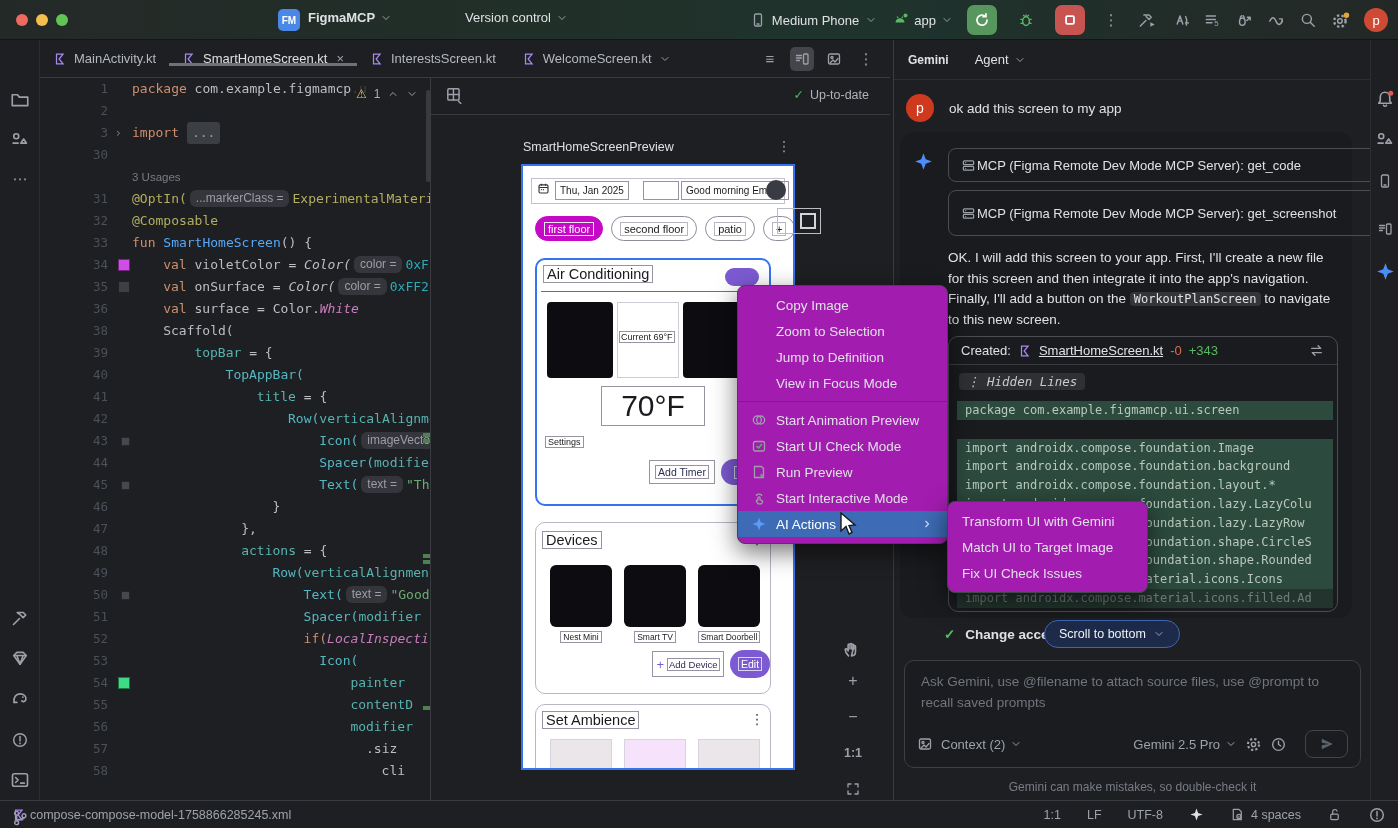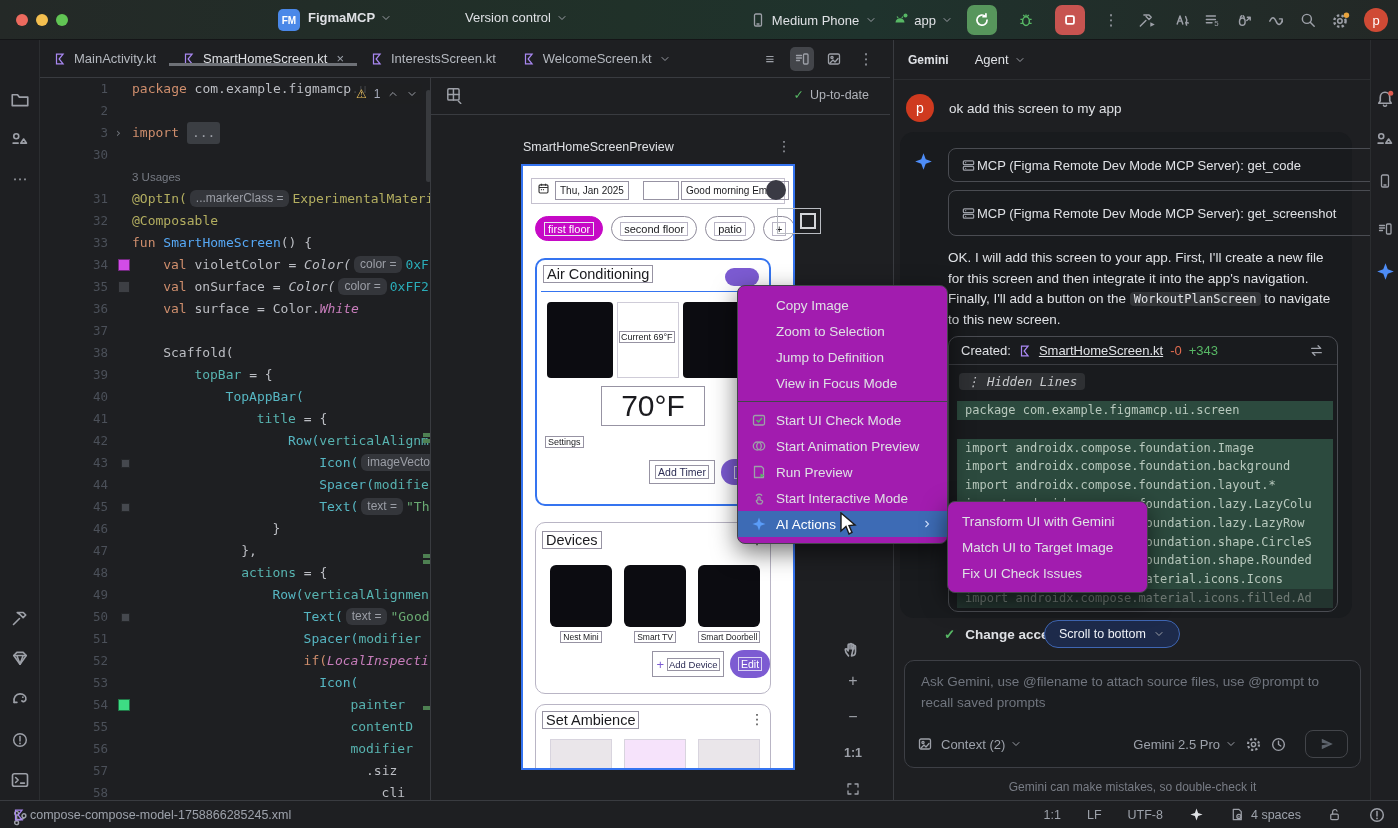--- a/index.html
+++ b/index.html
@@ -387,21 +387,20 @@
       <div class="cl"><div class="gut">2</div><div class="codetxt" style="padding-left: 18px;"></div></div>
       <div class="cl"><div class="gut">3<span class="fold-ar">›</span></div><div class="codetxt" style="padding-left: 18px;"><span class="kw">import</span><span class="fold">...</span></div></div>
       <div class="cl"><div class="gut">30</div><div class="codetxt" style="padding-left: 18px;"></div></div>
       <div class="cl"><div class="gut"></div><div class="codetxt" style="padding-left: 18px;"><span class="hint">3 Usages</span></div></div>
       <div class="cl"><div class="gut">31</div><div class="codetxt" style="padding-left: 18px;"><span class="ann">@OptIn(</span><span class="inlay">...markerClass =</span><span class="ann">ExperimentalMateria</span></div></div>
       <div class="cl"><div class="gut">32</div><div class="codetxt" style="padding-left: 18px;"><span class="ann">@Composable</span></div></div>
       <div class="cl"><div class="gut">33</div><div class="codetxt" style="padding-left: 18px;"><span class="kw">fun </span><span class="fn">SmartHomeScreen</span><span class="pl">() {</span></div></div>
       <div class="cl"><div class="gut">34<span class="sw" style="background: rgb(210, 76, 232);"></span></div><div class="codetxt" style="padding-left: 49.2px;"><span class="kw">val </span><span class="pl">violetColor = </span><span class="itl">Color(</span><span class="inlay">color =</span><span class="num">0xFEB</span></div></div>
       <div class="cl"><div class="gut">35<span class="sw" style="background: rgb(61, 63, 68);"></span></div><div class="codetxt" style="padding-left: 49.2px;"><span class="kw">val </span><span class="pl">onSurface = </span><span class="itl">Color(</span><span class="inlay">color =</span><span class="num">0xFF2E2</span></div></div>
       <div class="cl"><div class="gut">36</div><div class="codetxt" style="padding-left: 49.2px;"><span class="kw">val </span><span class="pl">surface = Color.</span><span class="pu">White</span></div></div>
-      <div class="cl"><div class="gut">37</div><div class="codetxt" style="padding-left: 18px;"></div></div>
       <div class="cl"><div class="gut">38</div><div class="codetxt" style="padding-left: 49.2px;"><span class="pl">Scaffold(</span></div></div>
       <div class="cl"><div class="gut">39</div><div class="codetxt" style="padding-left: 80.4px;"><span class="pr">topBar</span><span class="pl"> = {</span></div></div>
       <div class="cl"><div class="gut">40</div><div class="codetxt" style="padding-left: 111.6px;"><span class="call">TopAppBar(</span></div></div>
       <div class="cl"><div class="gut">41</div><div class="codetxt" style="padding-left: 142.8px;"><span class="pr">title</span><span class="pl"> = {</span></div></div>
       <div class="cl"><div class="gut">42</div><div class="codetxt" style="padding-left: 174px;"><span class="call">Row(</span><span class="pr">verticalAlignmen</span></div></div>
       <div class="cl"><div class="gut">43<span class="sw small" style="background: rgb(69, 72, 78);"></span></div><div class="codetxt" style="padding-left: 205.2px;"><span class="call">Icon(</span><span class="inlay">imageVector</span></div></div>
       <div class="cl"><div class="gut">44</div><div class="codetxt" style="padding-left: 205.2px;"><span class="call">Spacer(</span><span class="pr">modifier</span></div></div>
       <div class="cl"><div class="gut">45<span class="sw small" style="background: rgb(69, 72, 78);"></span></div><div class="codetxt" style="padding-left: 205.2px;"><span class="call">Text(</span><span class="inlay">text =</span><span class="str">"Thu,</span></div></div>
       <div class="cl"><div class="gut">46</div><div class="codetxt" style="padding-left: 158.4px;"><span class="pl">}</span></div></div>
       <div class="cl"><div class="gut">47</div><div class="codetxt" style="padding-left: 127.2px;"><span class="pl">},</span></div></div>
@@ -796,34 +795,34 @@
         <span>Jump to Definition</span>
       </div>
       <div class="mi">
         <span class="sp"></span>
         <span>View in Focus Mode</span>
       </div>
       <div class="mdiv"></div>
       <div class="mi">
         <span class="sp">
           <svg width="16" height="16" viewBox="0 0 16 16">
-            <rect x="2.5" y="3.5" width="11" height="9.5" rx="1.5" stroke="#9da0a8" stroke-width="1.3" fill="none" stroke-linecap="round" stroke-linejoin="round"></rect>
-            <path d="M5.5 8l2 2 3.5-4" stroke="#57b865" stroke-width="1.5" fill="none"></path>
-          </svg>
-        </span>
-        <span>Start UI Check Mode</span>
+            <circle cx="6.3" cy="8" r="4" stroke="#9da0a8" stroke-width="1.3" fill="none" stroke-linecap="round" stroke-linejoin="round"></circle>
+            <circle cx="9.7" cy="8" r="4" stroke="#9da0a8" stroke-width="1.3" fill="none" stroke-linecap="round" stroke-linejoin="round"></circle>
+          </svg>
+        </span>
+        <span>Start Animation Preview</span>
       </div>
       <div class="mi">
         <span class="sp">
           <svg width="16" height="16" viewBox="0 0 16 16">
-            <circle cx="6.3" cy="8" r="4" stroke="#9da0a8" stroke-width="1.3" fill="none" stroke-linecap="round" stroke-linejoin="round"></circle>
-            <circle cx="9.7" cy="8" r="4" stroke="#9da0a8" stroke-width="1.3" fill="none" stroke-linecap="round" stroke-linejoin="round"></circle>
-          </svg>
-        </span>
-        <span>Start Animation Preview</span>
+            <rect x="2.5" y="3.5" width="11" height="9.5" rx="1.5" stroke="#9da0a8" stroke-width="1.3" fill="none" stroke-linecap="round" stroke-linejoin="round"></rect>
+            <path d="M5.5 8l2 2 3.5-4" stroke="#57b865" stroke-width="1.5" fill="none"></path>
+          </svg>
+        </span>
+        <span>Start UI Check Mode</span>
       </div>
       <div class="mi">
         <span class="sp">
           <svg width="16" height="16" viewBox="0 0 16 16">
             <path d="M3.5 2.5h7l2 2v9h-9z" stroke="#9da0a8" stroke-width="1.3" fill="none" stroke-linecap="round" stroke-linejoin="round"></path>
             <polygon points="9.5,9.5 13.5,11.5 9.5,13.5" fill="#57b865"></polygon>
           </svg>
         </span>
         <span>Run Preview</span>
       </div>

